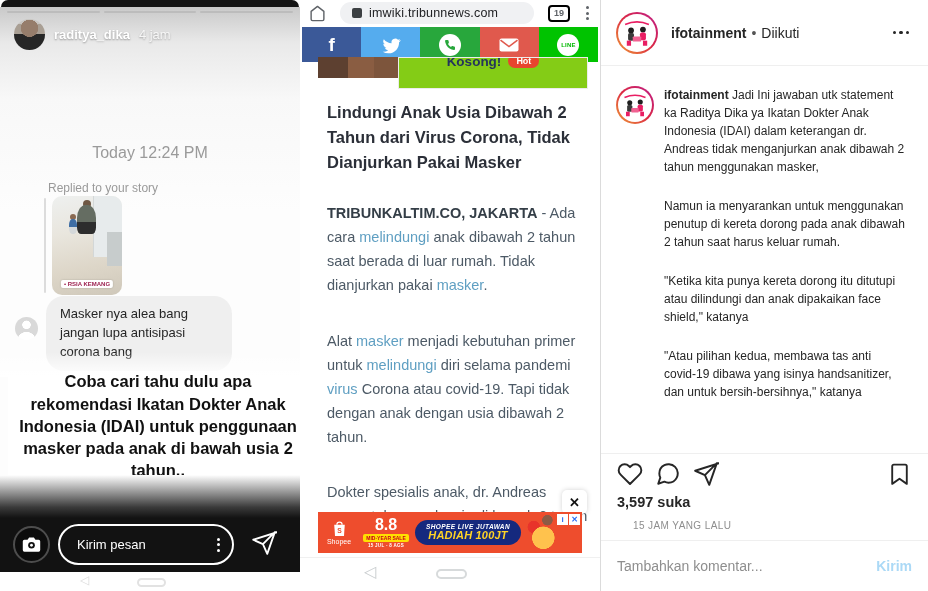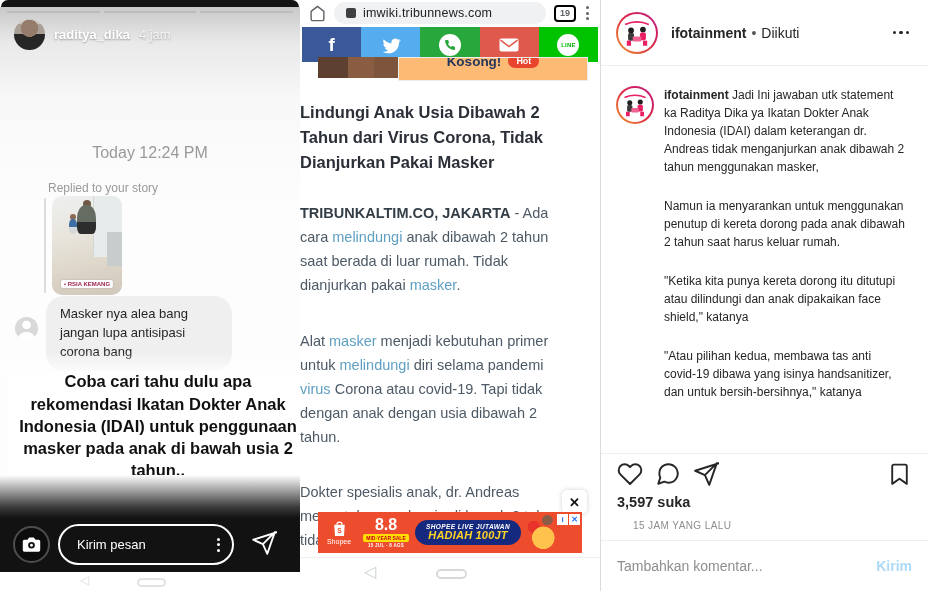--- a/index.html
+++ b/index.html
@@ -54,45 +54,45 @@
   .pill-label { color:#fff; font-size:13px; flex:1; }
   .vdots { display:flex; flex-direction:column; gap:2.5px; }
   .vdots i { width:3px; height:3px; border-radius:50%; background:#fff; display:block; }
   .plane-btn { position:absolute; left:251px; top:12px; }
   .nav-left { position:absolute; top:572px; left:0; width:100%; height:19px; background:#fff; }
   .nav-left .back { position:absolute; left:80px; top:1px; color:#dcdcdc; font-size:12px; }
   .nav-left .homepill { position:absolute; left:137px; top:6px; width:29px; height:9px; border:2px solid #e2e2e2; border-radius:6px; }
 
   
   .browser { position:absolute; left:300px; top:0; width:300px; height:591px; background:#fff; }
-  .toolbar { position:absolute; top:0; left:0; width:100%; height:26px; display:flex; align-items:center; padding:0 9px; gap:8px; background:#fff; }
+  .toolbar { position:absolute; top:0; left:0; width:100%; height:26px; display:flex; align-items:center; padding:0 9px; gap:14px; background:#fff; }
   .urlpill { flex:1; height:22px; background:#f0f1f3; border-radius:12px; display:flex; align-items:center; gap:7px; padding:0 12px; }
   .favicon { width:10px; height:10px; background:#3c4043; border-radius:2px; flex-shrink:0; }
   .url { font-size:12.5px; color:#202124; letter-spacing:.2px; white-space:nowrap; }
   .tabbox { width:22px; height:17px; border:2px solid #000000; border-radius:4px; font-size:9px; font-weight:700;
     color:#5f6368; display:flex; align-items:center; justify-content:center; flex-shrink:0; }
   .menu-dots { display:flex; flex-direction:column; gap:2.5px; padding:2px; }
   .menu-dots i { width:3px; height:3px; border-radius:50%; background:#5f6368; display:block; }
   .sharerow { position:absolute; top:27px; left:2px; right:2px; height:35px; display:flex; }
   .share { flex:1; display:flex; align-items:center; justify-content:center; }
   .share.fb { background:#3b5998; color:#fff; font-size:19px; font-weight:700; }
   .share.tw { background:#55acee; }
   .share.wa { background:#28a73c; }
   .share.em { background:#e0594d; }
   .share.ln { background:#00c300; }
   .white-circle { width:22px; height:22px; background:#fff; border-radius:50%; display:flex; align-items:center; justify-content:center; }
   .line-label { font-size:6px; font-weight:800; color:#00b900; letter-spacing:.2px; }
   .rel-thumb { position:absolute; top:57px; left:18px; width:80px; height:21px;
     background:linear-gradient(90deg,#5d4030 0 38%, #8a5d42 38% 70%, #7d553c 70%); }
-  .rel-card { position:absolute; top:57px; left:98px; right:12px; height:24px; background:#fdba74;
+  .rel-card { position:absolute; top:57px; left:98px; right:12px; height:32px; background:#84cc16;
     border:1px solid #ececec; overflow:hidden; display:flex; justify-content:center; }
   .rel-inner { display:flex; align-items:flex-start; margin-top:-4px; }
   .rel-title { font-size:13.5px; font-weight:700; color:#24355c; }
   .hot-badge { background:#e8442e; color:#fff; font-size:9px; font-weight:700; border-radius:9px; padding:2px 8px; margin-left:7px; }
-  .article { position:absolute; top:100px; left:0; width:270px; }
+  .article { position:absolute; top:100px; left:27px; width:270px; }
   .article h1 { margin:0 0 27px; font-size:16.5px; font-weight:700; color:#2b2f38; line-height:1.5; }
   .article p { margin:0 0 31px; font-size:14.5px; color:#4d5a66; line-height:1.66; }
   .article .lead { font-weight:700; color:#343e47; }
   .article .lnk { color:#5f9fc2; }
   .ad-close { position:absolute; top:490px; left:262px; width:25px; height:24px; background:#fff; border-radius:5px;
     box-shadow:0 0 5px rgba(0,0,0,.18); display:flex; align-items:center; justify-content:center;
     font-weight:700; font-size:13px; color:#111; }
   .banner { position:absolute; top:512px; left:18px; width:264px; height:41px; background:#ee4d2d;
     display:flex; align-items:center; padding:0 3px; gap:6px; overflow:hidden; }
   .sh-logo { display:flex; flex-direction:column; align-items:center; width:36px; flex-shrink:0; }

